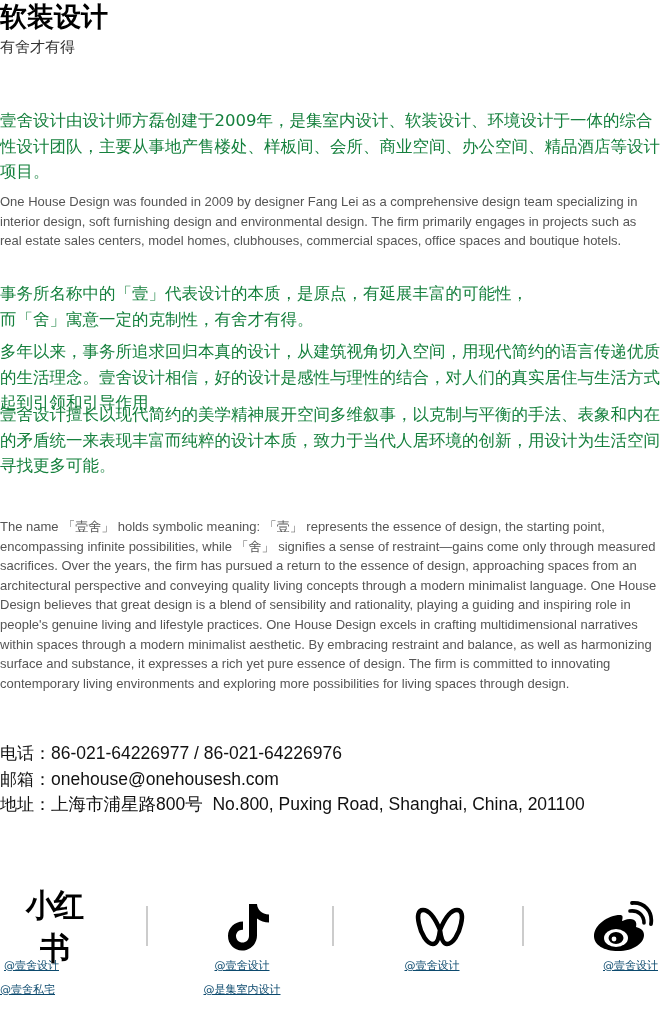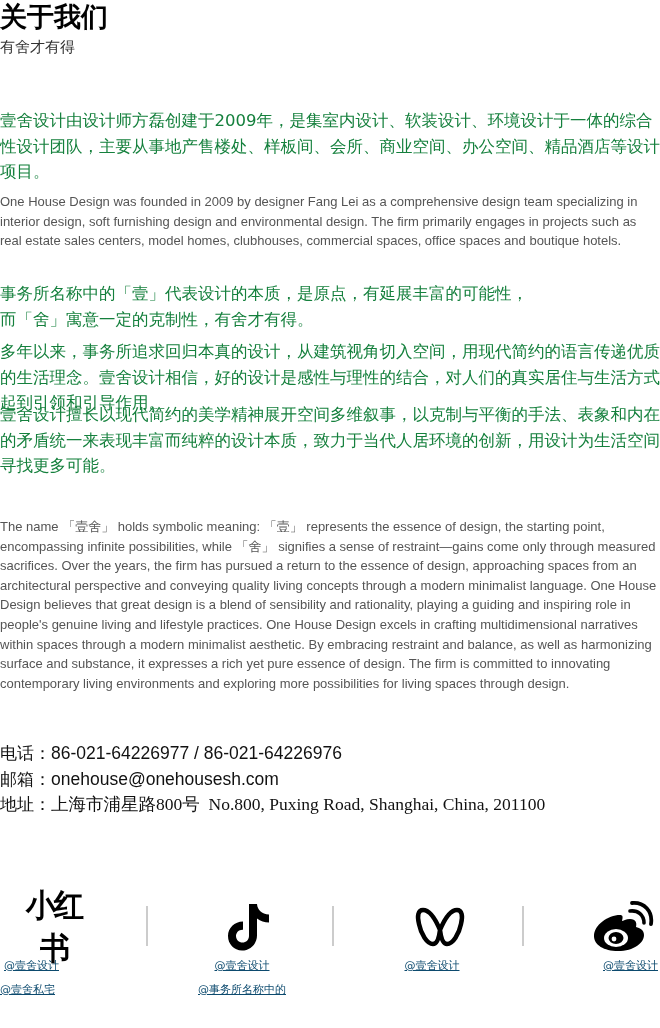--- a/index.html
+++ b/index.html
@@ -96,41 +96,41 @@
     position: absolute;
     top: 6px;
     width: 2px;
     height: 40px;
     background: #cccccc;
   }
 </style>
 </head>
 <body>
 
-<div class="page-title">关于我们</div>
+<div class="page-title">软装设计</div>
 <div class="page-subtitle">有舍才有得</div>
 
 <p class="cn-block" style="top:108px;">壹舍设计由设计师方磊创建于2009年，是集室内设计、软装设计、环境设计于一体的综合性设计团队，主要从事地产售楼处、样板间、会所、商业空间、办公空间、精品酒店等设计项目。</p>
 <p class="en-block" style="top:192px;">One House Design was founded in 2009 by designer Fang Lei as a comprehensive design team specializing in interior design, soft furnishing design and environmental design. The firm primarily engages in projects such as real estate sales centers, model homes, clubhouses, commercial spaces, office spaces and boutique hotels.</p>
 
 <p class="cn-block" style="top:281px; white-space:pre-line;">事务所名称中的「壹」代表设计的本质，是原点，有延展丰富的可能性，
 而「舍」寓意一定的克制性，有舍才有得。</p>
 <p class="cn-block" style="top:339px;">多年以来，事务所追求回归本真的设计，从建筑视角切入空间，用现代简约的语言传递优质的生活理念。壹舍设计相信，好的设计是感性与理性的结合，对人们的真实居住与生活方式起到引领和引导作用。</p>
 <p class="cn-block" style="top:402px;">壹舍设计擅长以现代简约的美学精神展开空间多维叙事，以克制与平衡的手法、表象和内在的矛盾统一来表现丰富而纯粹的设计本质，致力于当代人居环境的创新，用设计为生活空间寻找更多可能。</p>
 <p class="en-block" style="top:517px;">The name 「壹舍」 holds symbolic meaning: 「壹」 represents the essence of design, the starting point, encompassing infinite possibilities, while 「舍」 signifies a sense of restraint—gains come only through measured sacrifices. Over the years, the firm has pursued a return to the essence of design, approaching spaces from an architectural perspective and conveying quality living concepts through a modern minimalist language. One House Design believes that great design is a blend of sensibility and rationality, playing a guiding and inspiring role in people's genuine living and lifestyle practices. One House Design excels in crafting multidimensional narratives within spaces through a modern minimalist aesthetic. By embracing restraint and balance, as well as harmonizing surface and substance, it expresses a rich yet pure essence of design. The firm is committed to innovating contemporary living environments and exploring more possibilities for living spaces through design.</p>
 
 <div class="contact">
   <div class="contact-row">
     <span>电话：</span><span class="value">86-021-64226977 / 86-021-64226976</span>
   </div>
   <div class="contact-row">
     <span>邮箱：</span><span class="value">onehouse@onehousesh.com</span>
   </div>
   <div class="contact-row">
-    <span>地址：</span><span class="value" style="white-space:pre;font-family:Liberation Serif, serif;">上海市浦星路800号  No.800, Puxing Road, Shanghai, China, 201100</span>
+    <span>地址：</span><span class="value" style="white-space:pre;">上海市浦星路800号  No.800, Puxing Road, Shanghai, China, 201100</span>
   </div>
 </div>
 
 <div class="social">
 
   <div class="social-item" style="left:0; width:92px;">
     <div class="icon-wrap">
       <span style="font-size:30px; font-weight:bold; color:#000; letter-spacing:-2px; line-height:40px; transform:scaleY(1.05); display:inline-block;">小红书</span>
     </div>
     <div class="handle" style="text-align:left; padding-left:4px;">@壹舍设计</div>
@@ -139,21 +139,21 @@
 
   <div class="sep" style="left:146px;"></div>
 
   <div class="social-item" style="left:172px; width:140px;">
     <div class="icon-wrap">
       <svg width="46" height="50" viewBox="0 0 46 50">
         <path d="M22 2 h8 c0.5 6 4.5 10 12 10.5 v8 c-4.5 0 -8.5 -1.5 -12 -4 v17 c0 8.5 -7 15 -15 15 c-8 0 -14 -6.5 -14 -14.5 c0 -8 6.5 -14.5 15 -14.5 v8.2 c-3.8 -0.4 -7 2.6 -7 6.3 c0 3.7 3 6.6 6.5 6.6 c3.6 0 6.5 -3 6.5 -6.6 z" fill="#000"></path>
       </svg>
     </div>
     <div class="handle">@壹舍设计</div>
-    <div class="handle">@事务所名称中的</div>
+    <div class="handle">@是集室内设计</div>
   </div>
 
   <div class="sep" style="left:332px;"></div>
 
   <div class="social-item" style="left:372px; width:120px;">
     <div class="icon-wrap">
       <svg width="50" height="42" viewBox="0 0 50 42">
         <path d="M25 24 C20 12 14 4 8 4 C3 4 2 10 4 18 C6 28 12 38 18 38 C22 38 24 32 25 24 C26 32 28 38 32 38 C38 38 44 28 46 18 C48 10 47 4 42 4 C36 4 30 12 25 24 Z" fill="none" stroke="#000" stroke-width="4.5" stroke-linejoin="round"></path>
       </svg>
     </div>

